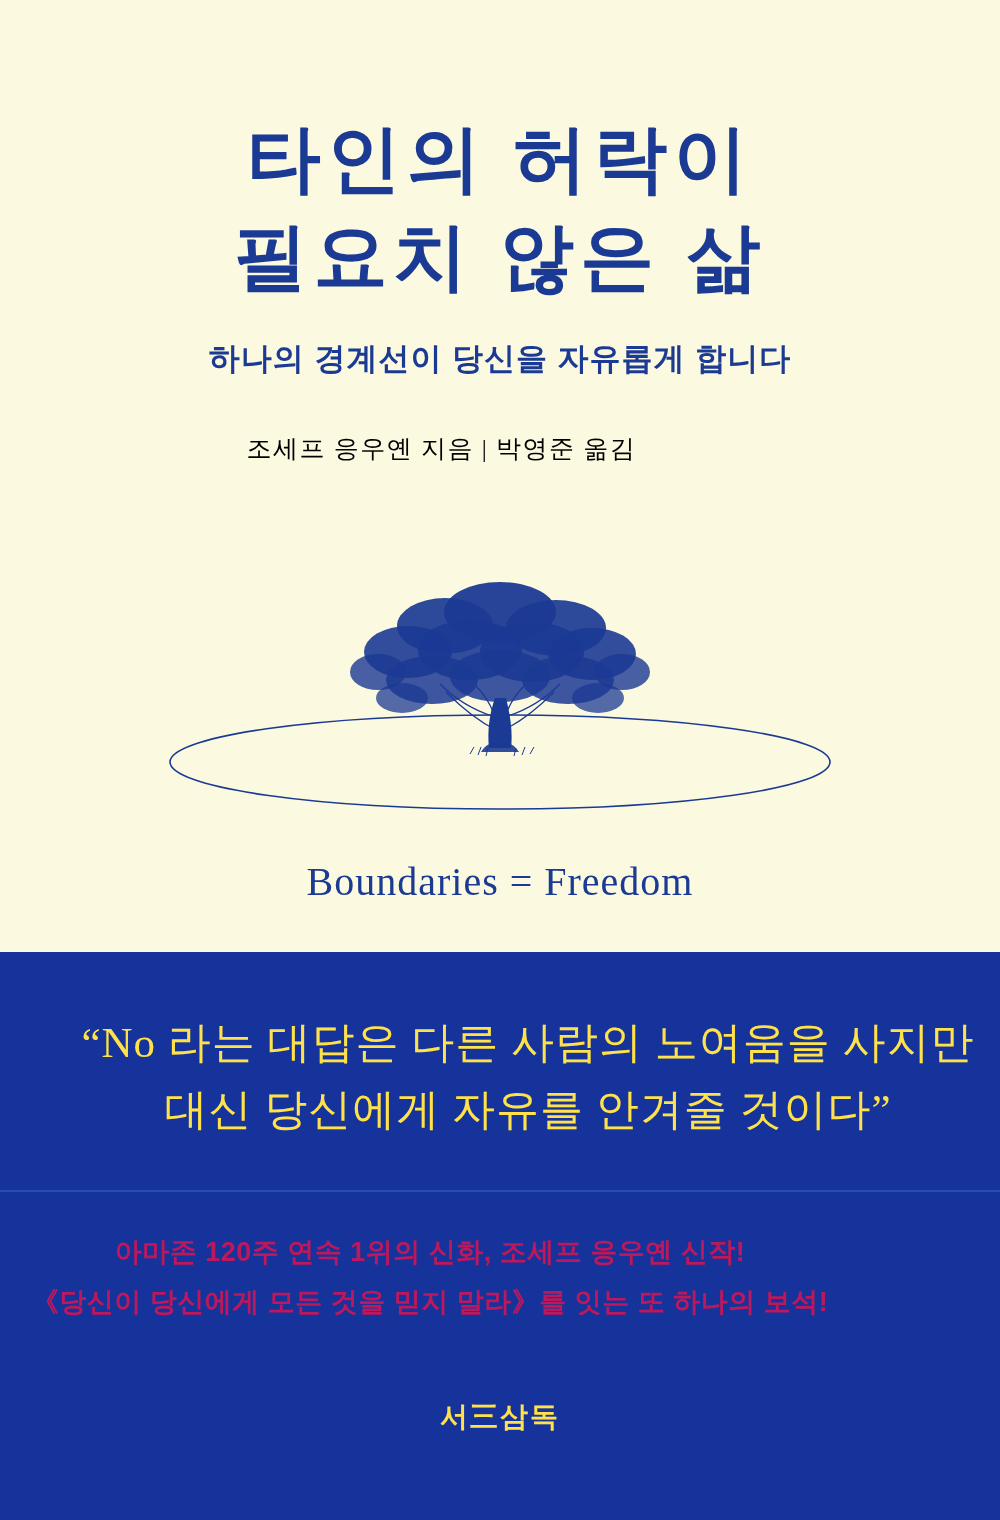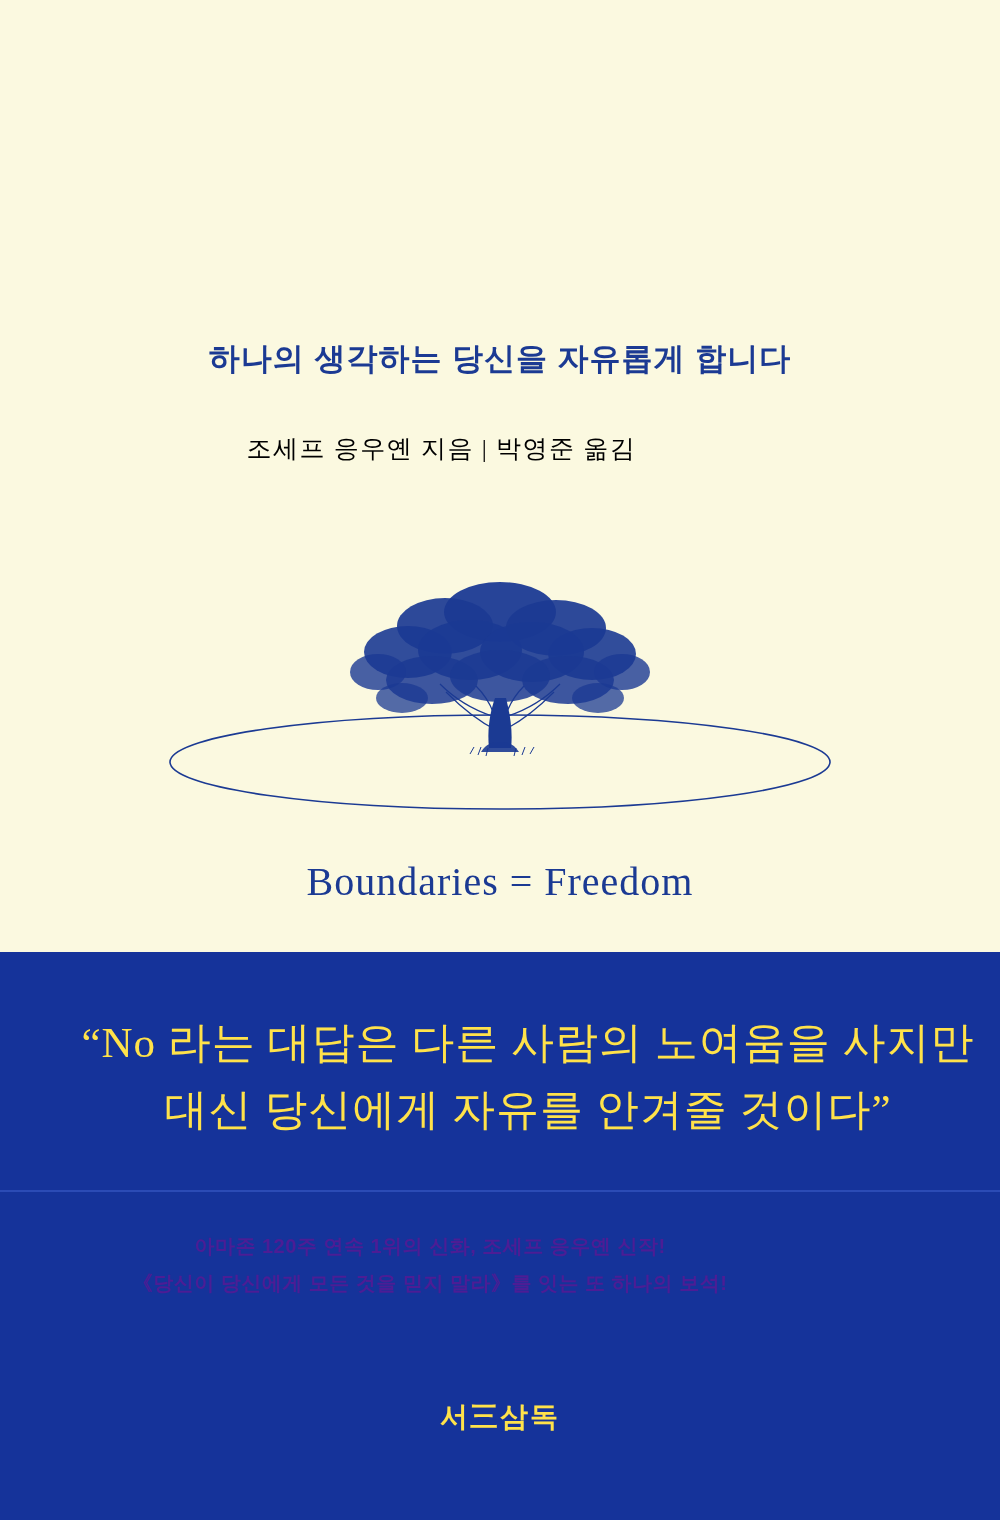--- a/index.html
+++ b/index.html
@@ -114,22 +114,22 @@
     width: 1000px;
     height: 2px;
     background: #2b4bb5;
   }
   .blurb {
     position: absolute;
     left: 0;
     top: 1228px;
     width: 860px;
     text-align: center;
-    color: #4c1d95;
-    font-size: 20px;
+    color: #be185d;
+    font-size: 27px;
     font-weight: 700;
     line-height: 1.85;
     letter-spacing: 0.5px;
   }
   .publisher {
     position: absolute;
     left: 0;
     top: 1398px;
     width: 1000px;
     text-align: center;
@@ -139,22 +139,26 @@
     letter-spacing: 2px;
   }
 </style>
 </head>
 <body>
 
 <div class="cover">
 
   <div class="top-panel"></div>
 
-
-  <div class="subtitle">하나의 생각하는 당신을 자유롭게 합니다</div>
+  <div class="title-block">
+    <div class="title-line">타인의 허락이</div>
+    <div class="title-line">필요치 않은 삶</div>
+  </div>
+
+  <div class="subtitle">하나의 경계선이 당신을 자유롭게 합니다</div>
 
   <div class="authors">조세프 응우옌 지음 | 박영준 옮김</div>
 
   <div class="illustration">
     <svg width="720" height="270" viewBox="0 0 720 270" xmlns="http://www.w3.org/2000/svg" aria-hidden="true">
       <g stroke="#1b3a93" fill="none" stroke-width="1.6">
 
         <ellipse cx="360" cy="222" rx="330" ry="47"></ellipse>
       </g>
       <g fill="#1b3a93" stroke="none">

